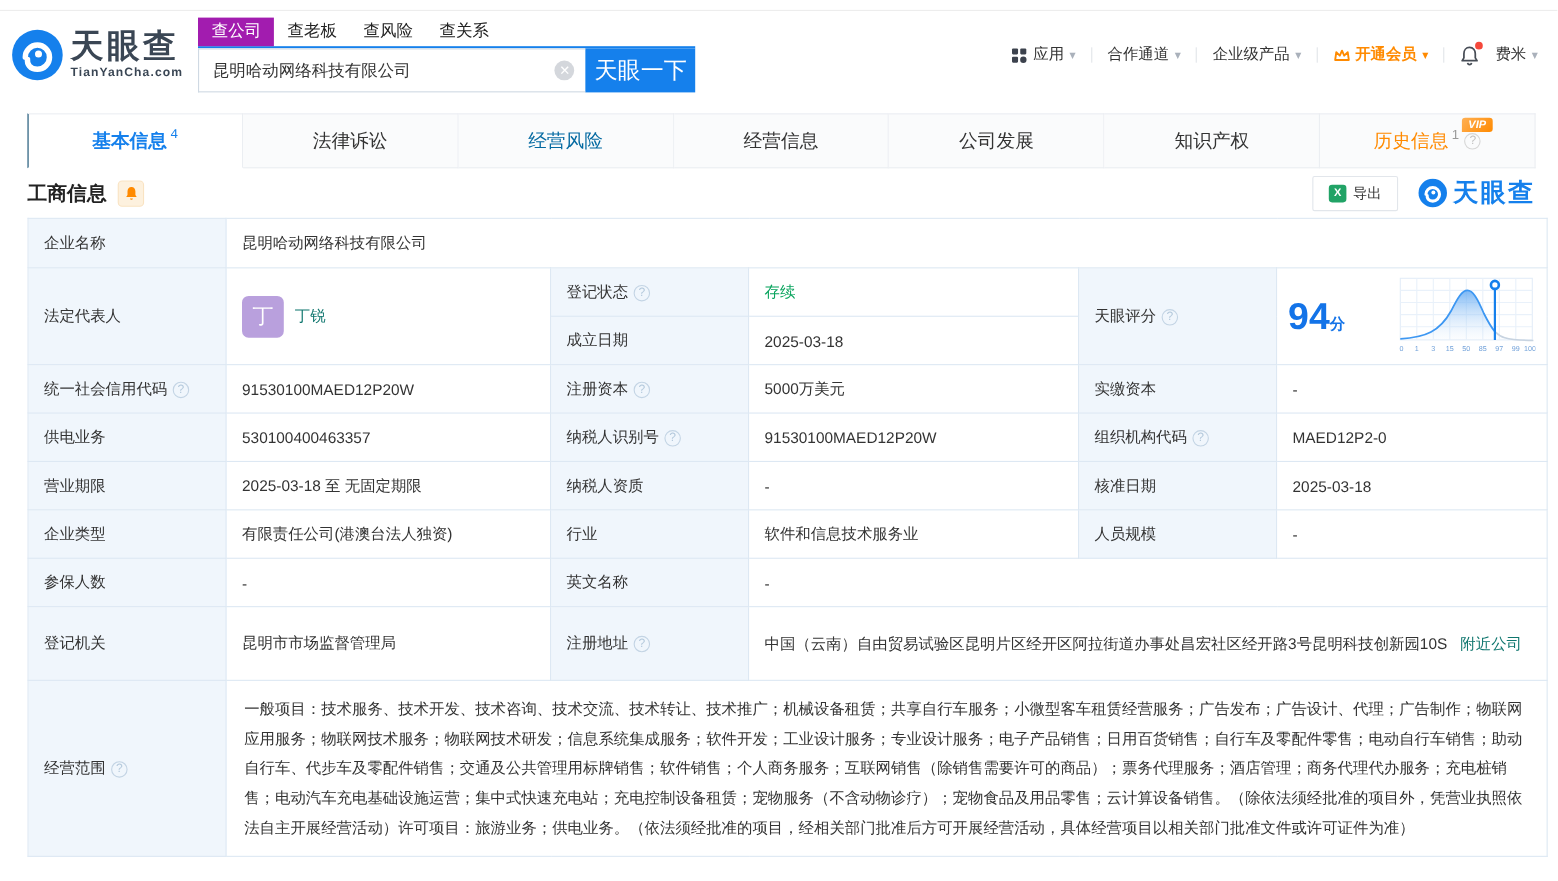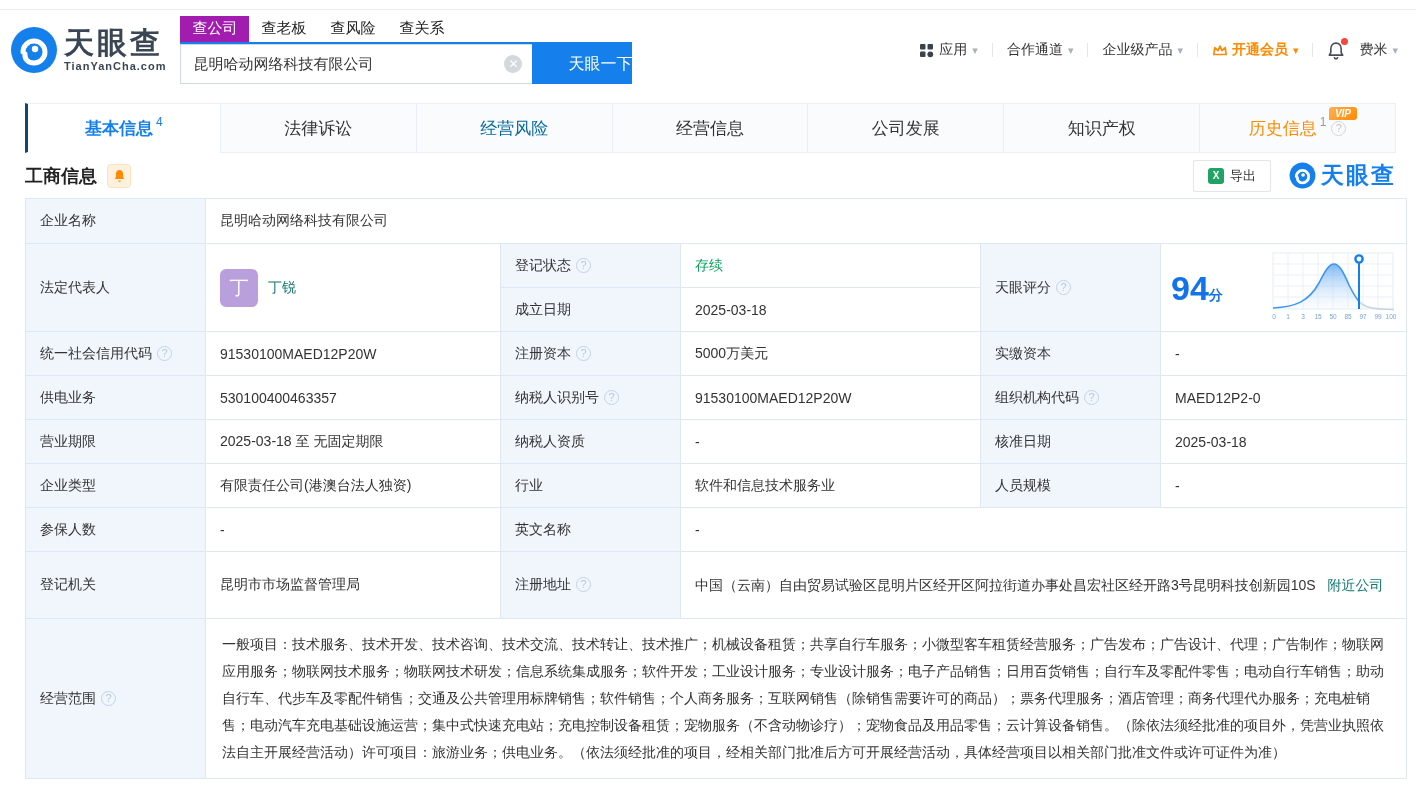--- a/index.html
+++ b/index.html
@@ -23,38 +23,38 @@
   .stab { padding:3px 12px 4px; font-size:15px; color:#222; cursor:pointer; }
   .stab.active { background:#a21caf; color:#fff; }
   .search-row { display:flex; height:40px; }
   .search-box { position:relative; flex:1; }
   .search-box input { width:100%; height:100%; border:1px solid #cfd9e3; border-right:none;
     padding:0 34px 0 12px; font-size:15px; color:#333; outline:none;
     font-family:"Liberation Sans","DejaVu Sans",sans-serif; }
   .clear-icon { position:absolute; right:10px; top:11px; width:18px; height:18px; border-radius:50%;
     background:#d4d7dc; color:#fff; text-align:center; line-height:18px; font-size:12px; cursor:pointer; }
   .clear-icon::before { content:"✕"; }
-  .search-btn { width:100px; background:#1580ec; color:#fff; border:none; font-size:16px; cursor:pointer;
-    font-family:"Liberation Sans","DejaVu Sans",sans-serif;text-align:right; }
+  .search-btn { width:100px; background:#1580ec; color:#fff; border:none; font-size:21px; cursor:pointer;
+    font-family:"Liberation Sans","DejaVu Sans",sans-serif; }
   .top-nav { margin-left:auto; display:flex; align-items:center; font-size:14px; color:#333; }
   .nav-item { display:flex; align-items:center; cursor:pointer; padding:0 4px; white-space:nowrap; }
   .nav-item .gi { margin-right:5px; display:inline-flex; }
   .caret::after { content:"▾"; color:#aab1bb; font-size:11px; margin-left:5px; }
   .nav-vip { color:#ff8a00; font-weight:bold; }
   .nav-vip.caret::after { color:#ff8a00; }
   .nav-vip .ci { margin-right:4px; display:inline-flex; }
   .divider { width:1px; height:14px; background:#e2e5e9; margin:0 10px; }
   .bell-wrap { position:relative; margin:0 10px 0 4px; cursor:pointer; display:inline-flex; }
   .red-dot { position:absolute; top:-3px; right:-3px; width:7px; height:7px; border-radius:50%; background:#f5483b; }
 
   
   .page-tabs { margin:13px 20px 0 25px; display:grid; grid-template-columns:repeat(7,1fr); height:50px; }
   .ptab { position:relative; border:1px solid #ebeef2; border-left:none; background:#fafbfc;
     display:flex; align-items:center; justify-content:center; font-size:17px; color:#333; cursor:pointer; }
-  .ptab:first-child { border-left:3px solid #0c4a6e; }
+  .ptab:first-child { border-left:1px solid #0c4a6e;font-family:Liberation Mono, monospace; }
   .ptab.active { background:#fff; color:#1580ec; font-weight:bold; border-bottom-color:#fff; }
   .ptab-blue { color:#0369a1; }
   .ptab-orange { color:#ff8a00; }
   .tab-badge { font-size:12px; color:#1580ec; margin-left:3px; transform:translateY(-6px); font-weight:normal; }
   .tab-badge.gray { color:#999; }
   .vip-chip { position:absolute; top:3px; right:38px; background:linear-gradient(135deg,#ffb054,#ff8a00);
     color:#fff; font-size:10px; font-style:italic; font-weight:bold; padding:1px 6px; border-radius:3px 3px 3px 0; }
   .help { display:inline-block; width:15px; height:15px; border:1px solid #c3d4e4; border-radius:50%;
     color:#b4c9dc; font-size:11px; line-height:13px; text-align:center; margin-left:5px;
     vertical-align:1px; cursor:pointer; }

